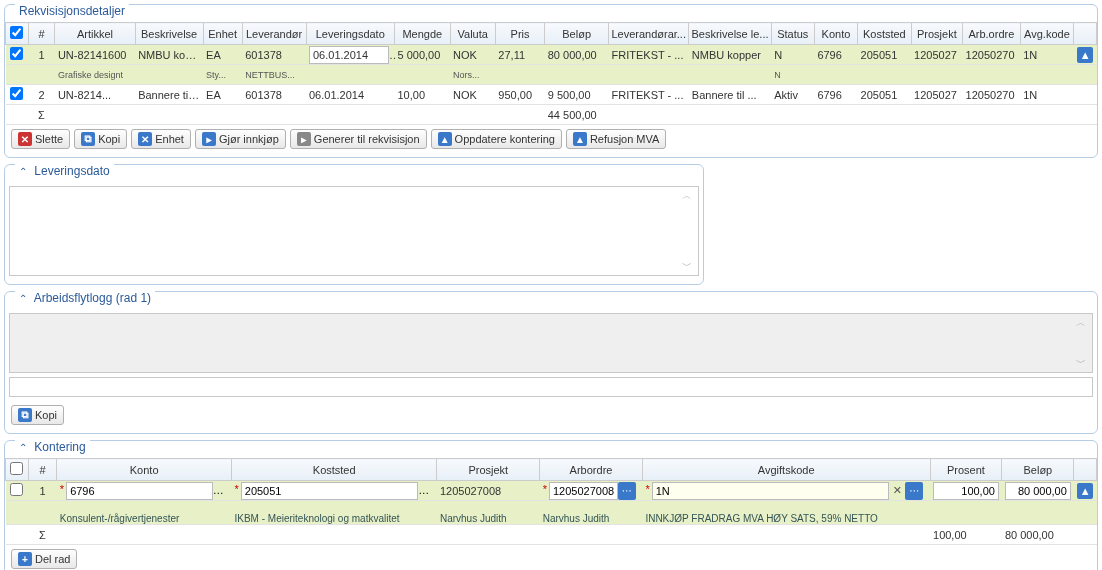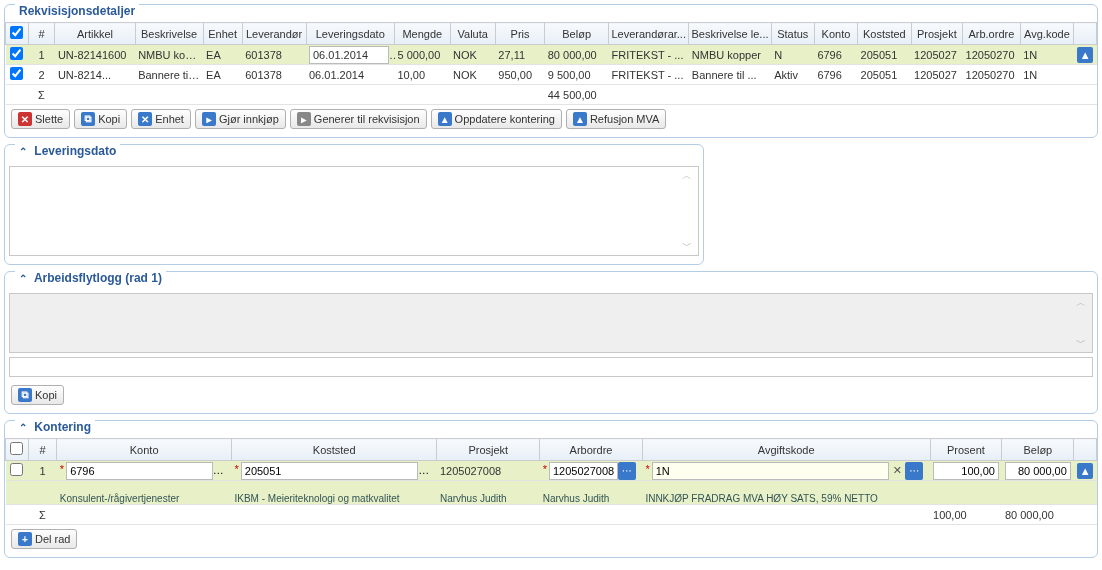--- a/index.html
+++ b/index.html
@@ -12,21 +12,21 @@
   }
   .panel {
     border: 1px solid #b5cde4;
     border-radius: 6px;
     margin-bottom: 6px;
     padding-bottom: 4px;
   }
   .panel-title {
     color: #2a5a9a;
     font-size: 12px;
-    font-weight: bold;
+    font-weight: normal;
     margin: -8px 0 4px 10px;
     background: #fff;
     display: inline-block;
     padding: 0 4px;
   }
   .collapse-icon {
     display: inline-block;
     width: 12px;
     color: #2a5a9a;
     font-size: 10px;
@@ -256,20 +256,42 @@
       <td>FRITEKST - ...</td>
       <td>NMBU kopper</td>
       <td>N</td>
       <td class="num">6796</td>
       <td class="num">205051</td>
       <td class="num">1205027</td>
       <td class="num">12050270</td>
       <td>1N</td>
       <td class="ctr"><span class="tri-btn">▲</span></td>
     </tr>
+    <tr class="row1sub">
+      <td></td>
+          <td></td>
+      <td>Grafiske designt</td>
+      <td></td>
+      <td>Sty...</td>
+      <td>NETTBUS...</td>
+      <td></td>
+          <td></td>
+      <td>Nors...</td>
+      <td></td>
+          <td></td>
+          <td></td>
+          <td></td>
+      <td>N</td>
+      <td></td>
+          <td></td>
+          <td></td>
+          <td></td>
+          <td></td>
+          <td></td>
+    </tr>
     <tr class="row2">
       <td class="ctr"><input type="checkbox" checked="" style=""></td>
       <td class="ctr">2</td>
       <td>UN-8214...</td>
       <td>Bannere til ...</td>
       <td>EA</td>
       <td>601378</td>
       <td>06.01.2014</td>
       <td class="num">10,00</td>
       <td>NOK</td>

